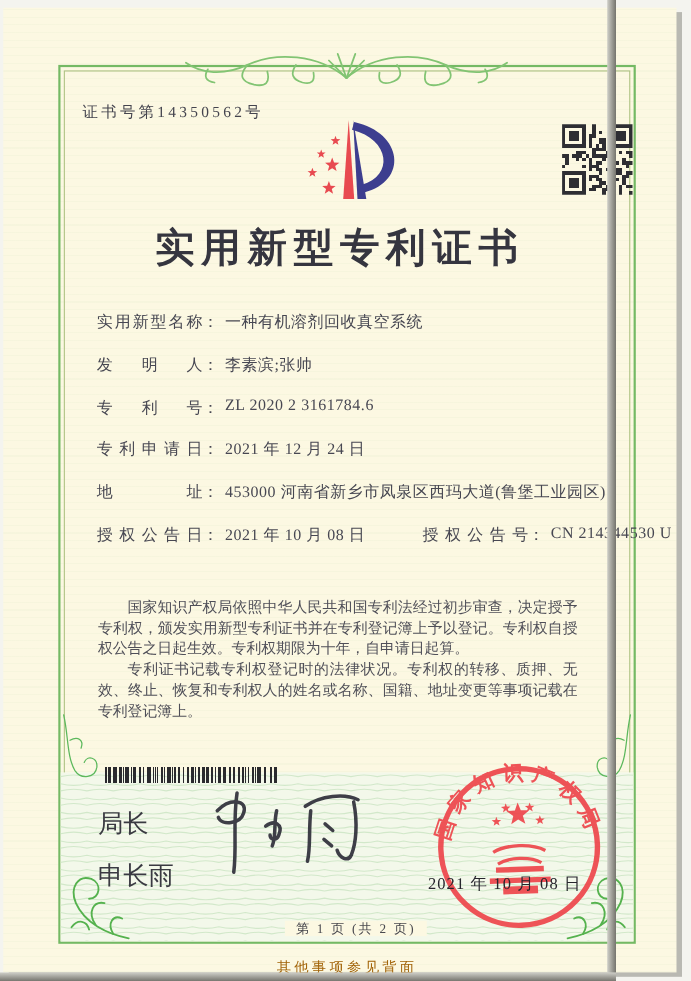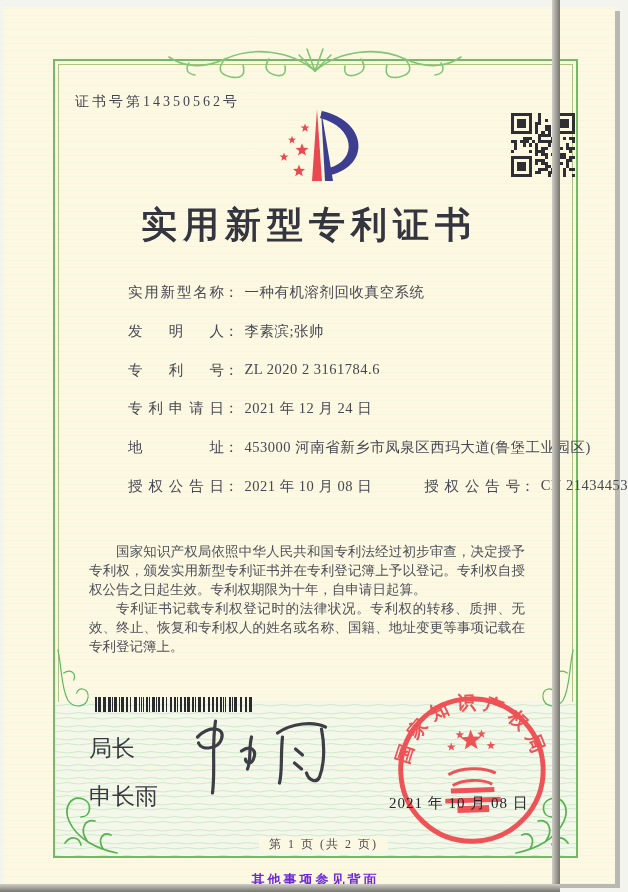--- a/index.html
+++ b/index.html
@@ -17,21 +17,21 @@
   .frame { position:absolute; left:50px; top:52px; width:525px; height:799px;
            border:2px solid #74b964; outline:1px solid #aec283; outline-offset:-6px; }
   .cert-no { position:absolute; left:72px; top:86px; font-size:14px; letter-spacing:3px;
              color:#44444e; }
   .ornament-top { position:absolute; left:156px; top:30px; }
   .logo { position:absolute; left:252px; top:92px; }
   .qr { position:absolute; left:508px; top:106px; }
   .title { position:absolute; left:0; right:0; top:194px; text-align:center;
            font-size:36px; font-weight:bold; letter-spacing:6px; color:#35353f; }
   .fields { position:absolute; left:85px; top:276px; right:52px; color:#474752; }
-  .field-row { height:38.8px; font-size:14.5px; white-space:nowrap;margin-left:40px; }
+  .field-row { height:38.8px; font-size:14.5px; white-space:nowrap; }
   .f-label { display:inline-block; width:96px; text-align:justify; text-align-last:justify;
              letter-spacing:0; vertical-align:top; }
   .f-colon { display:inline-block; vertical-align:top; }
   .f-value { display:inline-block; margin-left:6px; letter-spacing:.5px; vertical-align:top; }
   .grant-row { display:flex; gap:52px; }
   .paras { position:absolute; left:86px; top:535px; width:436px; font-size:13.5px;
            line-height:19px; color:#4f4f58; text-align:justify; }
   .paras p { text-indent:2em; }
   .panel { position:absolute; left:52px; top:695px; width:521px; height:154px; overflow:hidden; }
   .flourish { position:absolute; }
@@ -40,21 +40,21 @@
   .signatory { position:absolute; left:86px; top:726px; font-size:23px; color:#3a3a42; }
   .signatory .name { margin-top:17px; }
   .signature { position:absolute; left:180px; top:700px; }
   .seal { position:absolute; left:380px; top:676px; opacity:.9; transform:rotate(-2deg); }
   .seal-date { position:absolute; left:386px; top:787px; font-size:15px; color:#26262c;
                letter-spacing:1px; z-index:5; }
   .page-info { position:absolute; left:50px; top:829px; width:525px; text-align:center;
                font-size:12px; color:#4a4a50; z-index:4;padding-left:16px; }
   .page-info span { background:#fcf8e2; padding:0 10px; letter-spacing:2px; }
   .back-note { position:absolute; left:50px; top:864px; width:525px; text-align:center;
-               font-size:13px; color:#6d28d9; letter-spacing:3px;font-weight:bold; }
+               font-size:13px; color:#a16207; letter-spacing:3px; }
 </style>
 </head>
 <body>
 
 <div class="stage">
   <div class="paper">
     <div class="paper-texture"></div>
 
     <div class="frame"></div>
 

